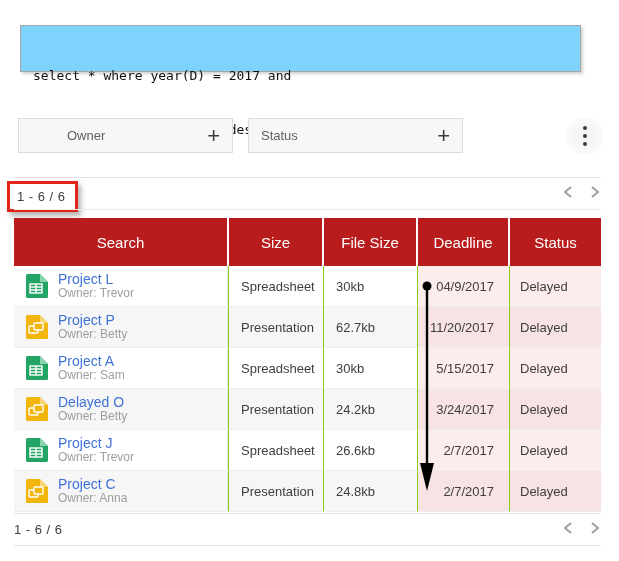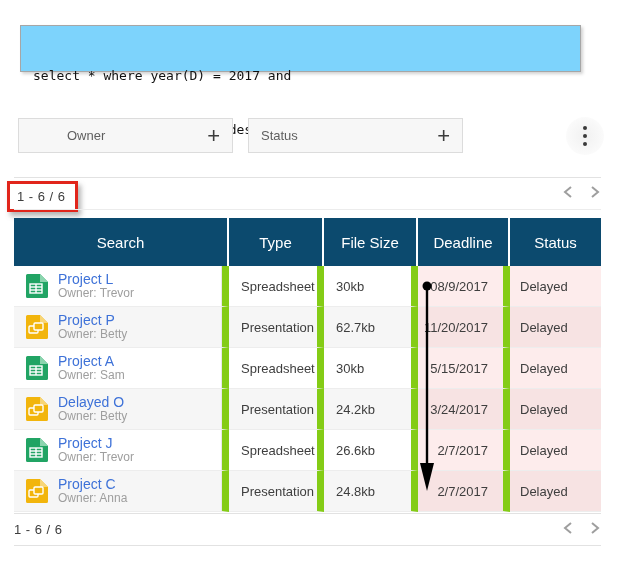--- a/index.html
+++ b/index.html
@@ -58,28 +58,28 @@
   .range-bottom{position:absolute;left:14px;top:520px;}
   
   table.grid{
     position:absolute;left:14px;top:218px;width:587px;
     border-collapse:separate;border-spacing:0;table-layout:fixed;
   }
   .grid col.c1{width:215px;} .grid col.c2{width:95px;}
   .grid col.c3{width:94px;}  .grid col.c4{width:92px;}
   .grid col.c5{width:91px;}
   .grid th{
-    background:#0c4a6e;color:#ffffff;font-weight:400;font-size:15px;
+    background:#b91c1c;color:#ffffff;font-weight:400;font-size:15px;
     height:48px;text-align:center;border-right:2px solid #ffffff;
     padding:0;box-sizing:border-box;
   }
   .grid th:last-child{border-right:none;}
   .grid td{
     height:40px;box-sizing:border-box;font-size:13px;color:#3e3e3e;
-    border-bottom:1px solid #ededed;border-right:7px solid #84cc16;
+    border-bottom:1px solid #ededed;border-right:1px solid #84cc16;
     padding:0 0 0 12px;background:#ffffff;overflow:hidden;
   }
   .grid td:last-child{border-right:none;}
   .grid tr:nth-child(even) td{background:#f6f6f6;}
   .grid td.c-deadline{background:#fdecec;text-align:right;padding:0 15px 0 0;}
   .grid td.c-status{background:#fdecec;padding-left:10px;}
   .grid tr:nth-child(even) td.c-deadline,
   .grid tr:nth-child(even) td.c-status{background:#f7e3e3;}
   .c-search{display:flex;align-items:center;gap:9px;height:40px;padding-left:9px !important;border-right:1px solid #e8e8e8;}
   td.c-search-td{padding:0 !important;}
@@ -130,21 +130,21 @@
   <colgroup>
       <col class="c1">
       <col class="c2">
       <col class="c3">
       <col class="c4">
       <col class="c5">
     </colgroup>
   <thead>
     <tr>
       <th>Search</th>
-      <th>Type</th>
+      <th>Size</th>
       <th>File Size</th>
       <th>Deadline</th>
       <th>Status</th>
     </tr>
   </thead>
   <tbody id="table-body">
       <tr>
     <td class="c-search-td">
       <div class="c-search">
         <span class="ficon">
@@ -161,21 +161,21 @@
           
         </span>
         <span class="meta">
           <a class="pname">Project L</a>
           <span class="powner">Owner: Trevor</span>
         </span>
       </div>
     </td>
     <td class="c-type">Spreadsheet</td>
     <td class="c-size">30kb</td>
-    <td class="c-deadline">08/9/2017</td>
+    <td class="c-deadline">04/9/2017</td>
     <td class="c-status">Delayed</td>
   </tr>
       <tr>
     <td class="c-search-td">
       <div class="c-search">
         <span class="ficon">
           
           <svg width="26" height="26" viewBox="0 0 26 26">
             <path d="M4 1 h13 l8 8 v14.5 a1.5 1.5 0 0 1 -1.5 1.5 h-19 a1.5 1.5 0 0 1 -1.5 -1.5 v-21 a1.5 1.5 0 0 1 1.5 -1.5 z" fill="#f2b50c"></path>
             <path d="M17 1 l8 8 h-8 z" fill="#f8d576"></path>

